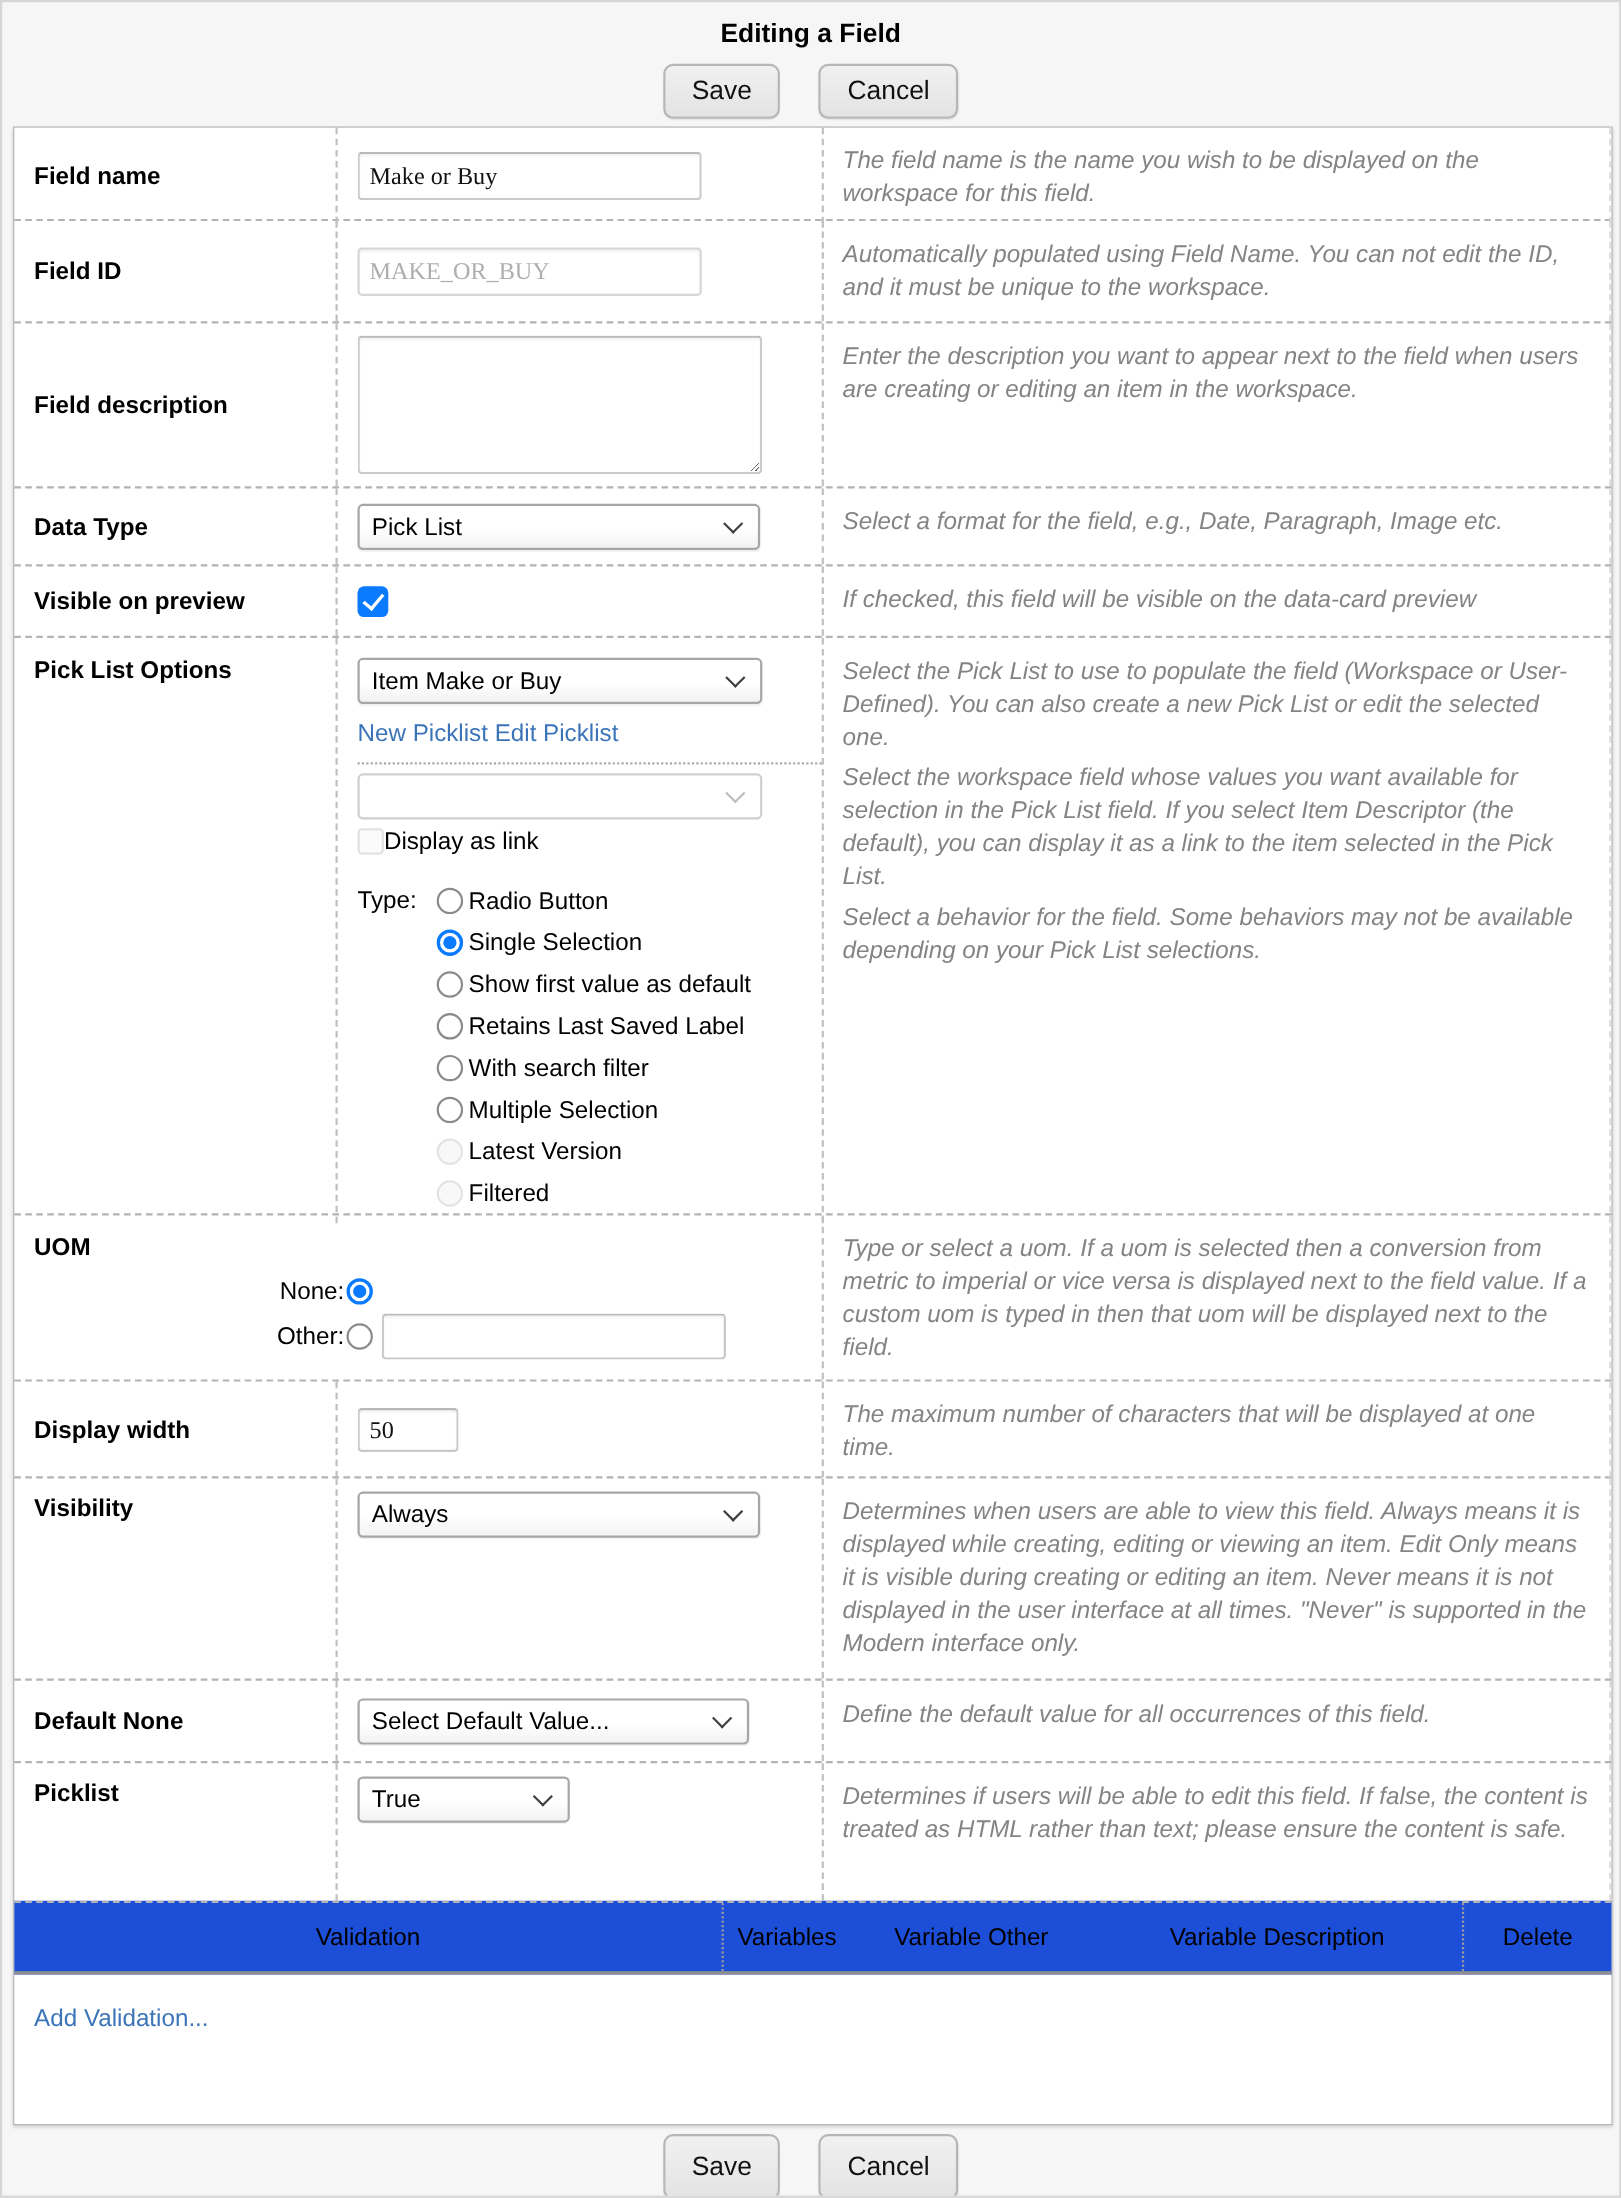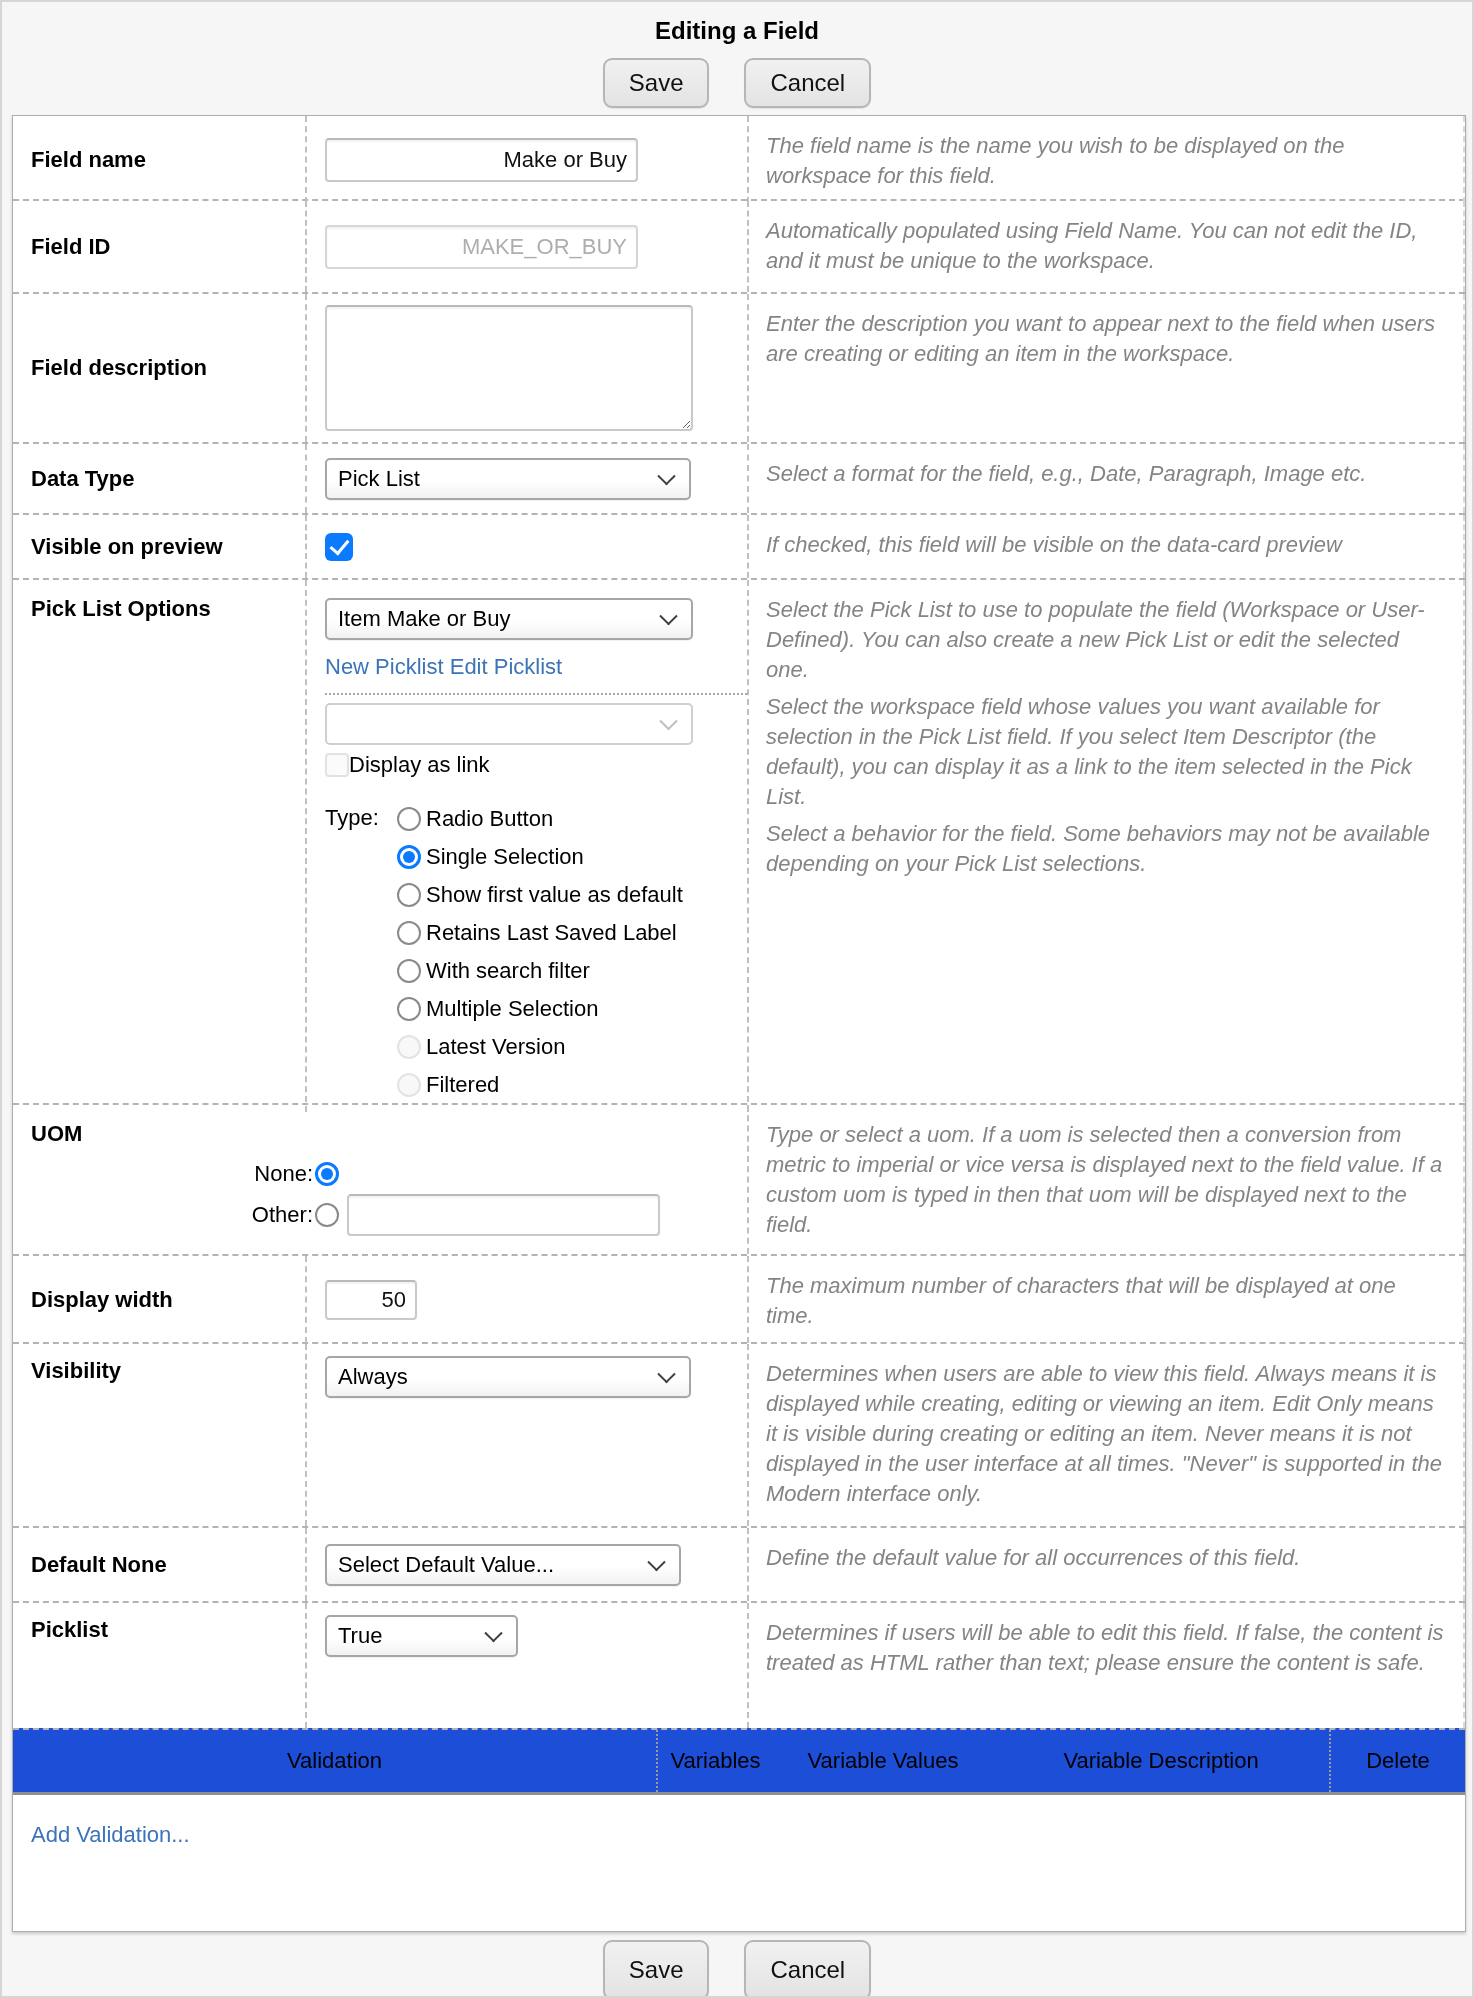--- a/index.html
+++ b/index.html
@@ -38,24 +38,24 @@
   .c-input { border-left:2px dashed var(--vdash); padding:14px 0 8px 18px; position:relative; }
   .c-help  { border-left:2px dashed var(--vdash); border-right:2px dashed #d9d9d9;
              padding:15px 16px 12px 17px; color:var(--help); font-style:italic; line-height:30px; }
   .row.center .c-label, .row.center .c-input { display:flex; align-items:center; padding-top:0; padding-bottom:0; }
   .hp + .hp { margin-top:7px; }
   
   .rh1{height:83px}.rh2{height:93px}.rh3{height:150px}.rh4{height:71px}.rh5{height:65px}
   .rh6{height:525px}.rh7{height:151px}.rh8{height:88px}.rh9{height:184px}.rh10{height:75px}.rh11{height:127px}
   
   .text-input {
-    font-family:Liberation Sans, sans-serif; font-size:22px; color:#111;
+    font-family:Liberation Serif, serif; font-size:22px; color:#111;
     height:44px; border:2px solid #c9c9c9; border-top-color:#b9b9b9;
     border-radius:4px; padding:0 9px; background:#fff;
-    box-shadow:inset 0 2px 2px rgba(0,0,0,.05); outline:none;text-align:right;
+    box-shadow:inset 0 2px 2px rgba(0,0,0,.05); outline:none;
   }
   .text-input.disabled { color:#aeaeae; border-color:#d6d6d6; }
   textarea.text-input { height:126px; width:368px; padding-top:6px; resize:both; }
   .sel {
     position:relative; height:42px; border:2px solid #a6a6a6; border-radius:5px;
     background:linear-gradient(180deg,#ffffff 55%,#f2f2f2);
     display:flex; align-items:center; padding:0 40px 0 11px; cursor:default;
     box-shadow:0 1px 1px rgba(0,0,0,.06);
   }
   .chev { position:absolute; right:16px; top:50%; width:13px; height:13px;
@@ -275,21 +275,21 @@
         <span>True</span>
         <span class="chev"></span>
       </div>
     </div>
     <div class="c-help">Determines if users will be able to edit this field. If false, the content is treated as HTML rather than text; please ensure the content is safe.</div>
   </div>
 
   <div class="vheader">
     <div class="vh">Validation</div>
     <div class="vh vh-dot">Variables</div>
-    <div class="vh">Variable Values</div>
+    <div class="vh">Variable Other</div>
     <div class="vh">Variable Description</div>
     <div class="vh vh-dot">Delete</div>
   </div>
 
   <div class="add-area">
     <a class="lnk">Add Validation...</a>
   </div>
 
 </div>
 

